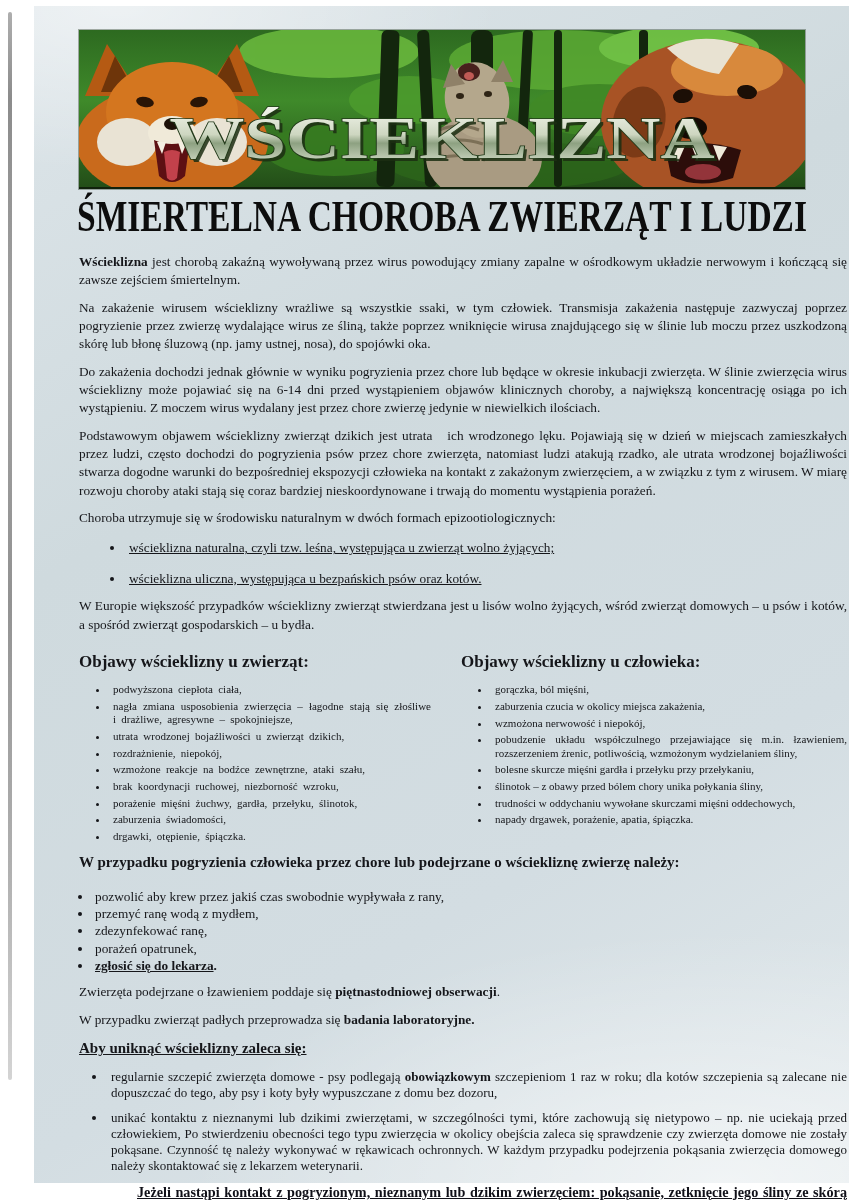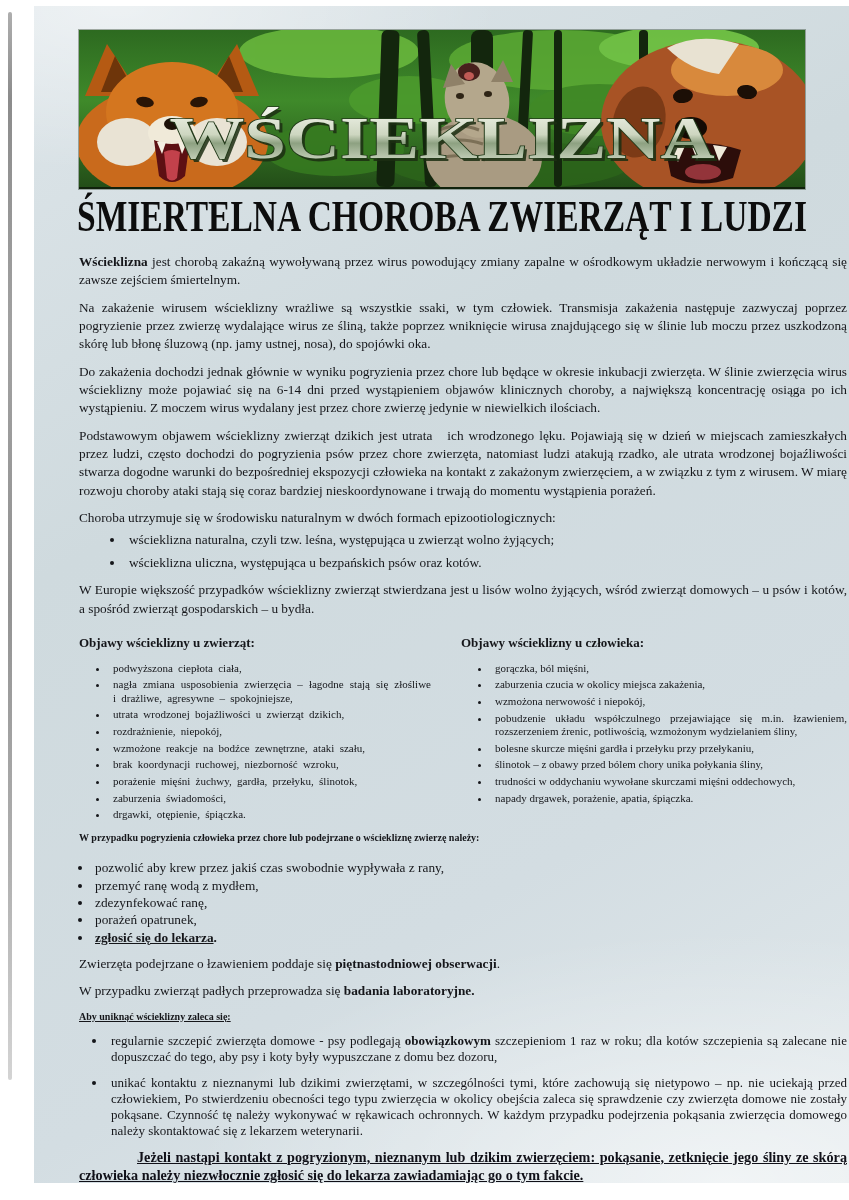--- a/index.html
+++ b/index.html
@@ -33,31 +33,31 @@
   .headline-wrap { width:732px; margin:3px 0 0 -2px; }
   .headline-wrap svg { display:block; width:732px; height:48px; }
 
   .body-copy { width:768px; color:#15161a; font-size:13.3px; line-height:1.38; }
   .body-copy p { margin:9px 0 0; text-align:justify; }
   .body-copy p.first { margin-top:13px; }
   b { font-weight:bold; }
 
   ul { margin:0; padding:0; }
   ul.forms-list { margin:3px 0 0; padding-left:46px; }
-  ul.forms-list li { margin-top:4px; padding-left:4px; text-align:justify; }
+  ul.forms-list li { margin-top:12px; padding-left:4px; text-align:justify;text-decoration:underline; }
 
   .columns { display:flex; width:768px; margin-top:16px; color:#15161a; }
   .col-left  { width:352px; }
   .col-right { width:386px; margin-left:30px; }
-  .col-heading { font-weight:bold; font-size:13px; }
+  .col-heading { font-weight:bold; font-size:17px; }
   ul.sym-list { margin:10px 0 0; padding-left:30px; font-size:11px; line-height:1.2; }
   ul.sym-list li { margin-top:3.5px; text-align:justify; padding-left:4px; }
   .col-left ul.sym-list { word-spacing:2.5px; }
 
-  .section-heading { font-weight:bold; font-size:10px; margin:14px 0 0; text-align:left; }
+  .section-heading { font-weight:bold; font-size:15px; margin:14px 0 0; text-align:left; }
   .section-heading.underlined { text-decoration:underline; }
 
   ul.bite-list { margin:15px 0 0; padding-left:14px; font-size:13.3px; line-height:1.3; list-style:disc; }
   ul.bite-list li { padding-left:2px; }
   .bold-underline { font-weight:bold; text-decoration:underline; }
 
   ul.advice-list { margin:10px 0 0; padding-left:28px; font-size:13px; line-height:1.22; }
   ul.advice-list li { margin-top:10px; text-align:justify; padding-left:4px; }
 
   .warning {

